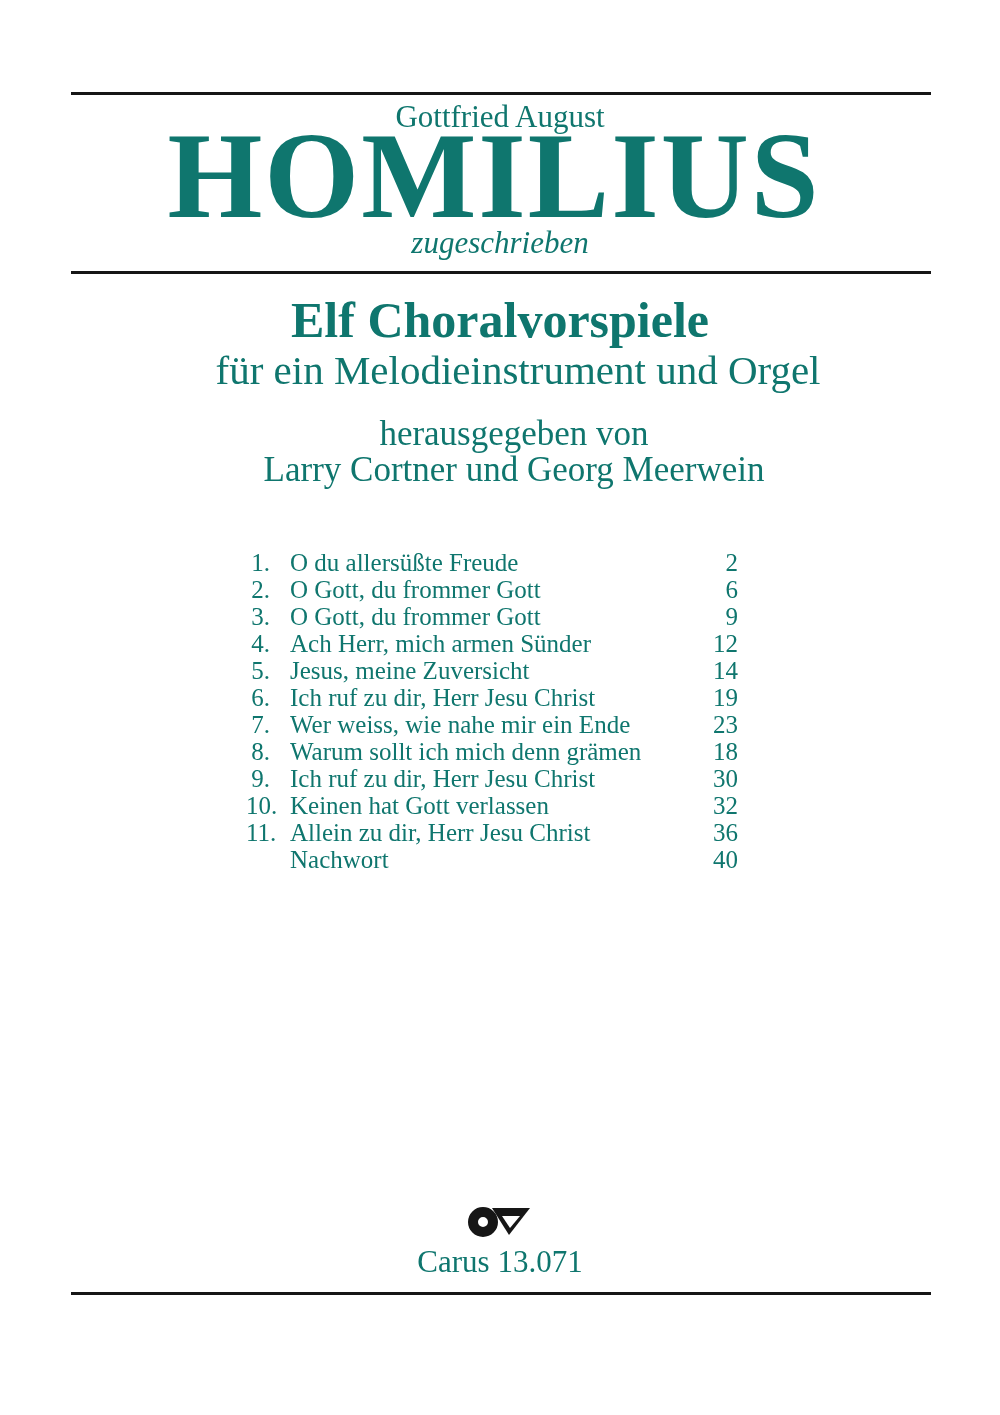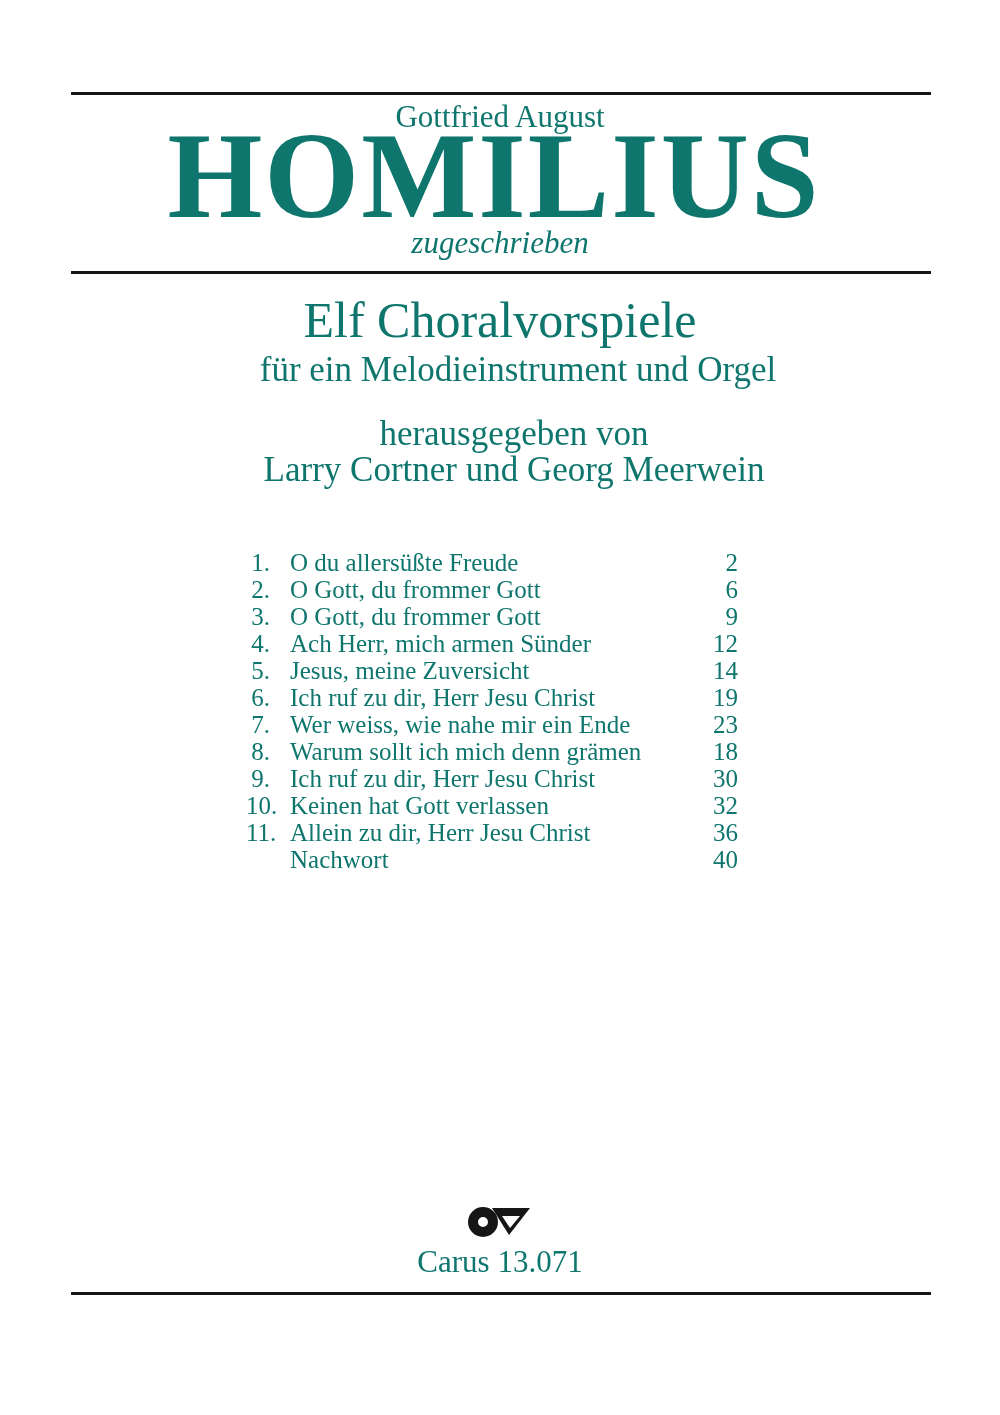--- a/index.html
+++ b/index.html
@@ -23,22 +23,22 @@
   .composer-block { position:absolute; top:100px; left:0; width:100%; text-align:center; }
   .first-names { font-size:31px; line-height:34px; }
   .surname {
     margin:-6px 12px 0 0;
     font-size:122px; line-height:96px;
     font-weight:bold; letter-spacing:2px;
   }
   .attribution { font-size:31px; line-height:38px;font-style:italic; }
 
   .title-block { position:absolute; top:292px; left:0; width:100%; text-align:center; }
-  .work-title { margin:0; font-size:50px; line-height:56px; font-weight:normal; }
-  .work-subtitle { font-size:35px; line-height:44px;margin-left:36px; }
+  .work-title { margin:0; font-size:50px; line-height:56px; font-weight:bold; }
+  .work-subtitle { font-size:41px; line-height:44px;margin-left:36px; }
   .editors { margin-top:24px;margin-left:28px; }
   .editor-intro, .editor-names { font-size:35px; line-height:36px; }
 
   .toc {
     position:absolute; top:549px; left:246px; width:492px;
     font-size:25px;
   }
   .toc-row { display:flex; align-items:baseline; line-height:27px; }
   .toc-num   { width:24px; text-align:right; flex:0 0 auto; }
   .toc-title { margin-left:20px; flex:1 1 auto; text-align:left; }

